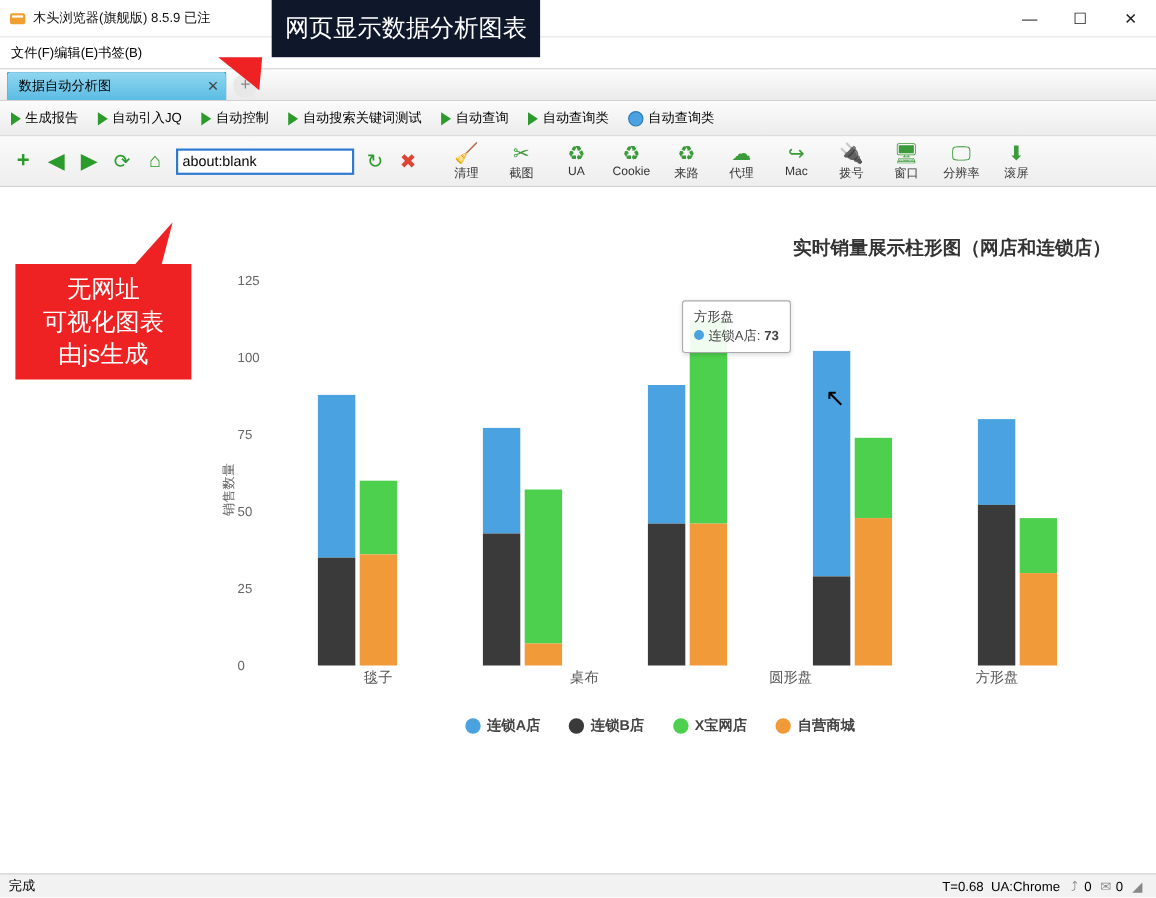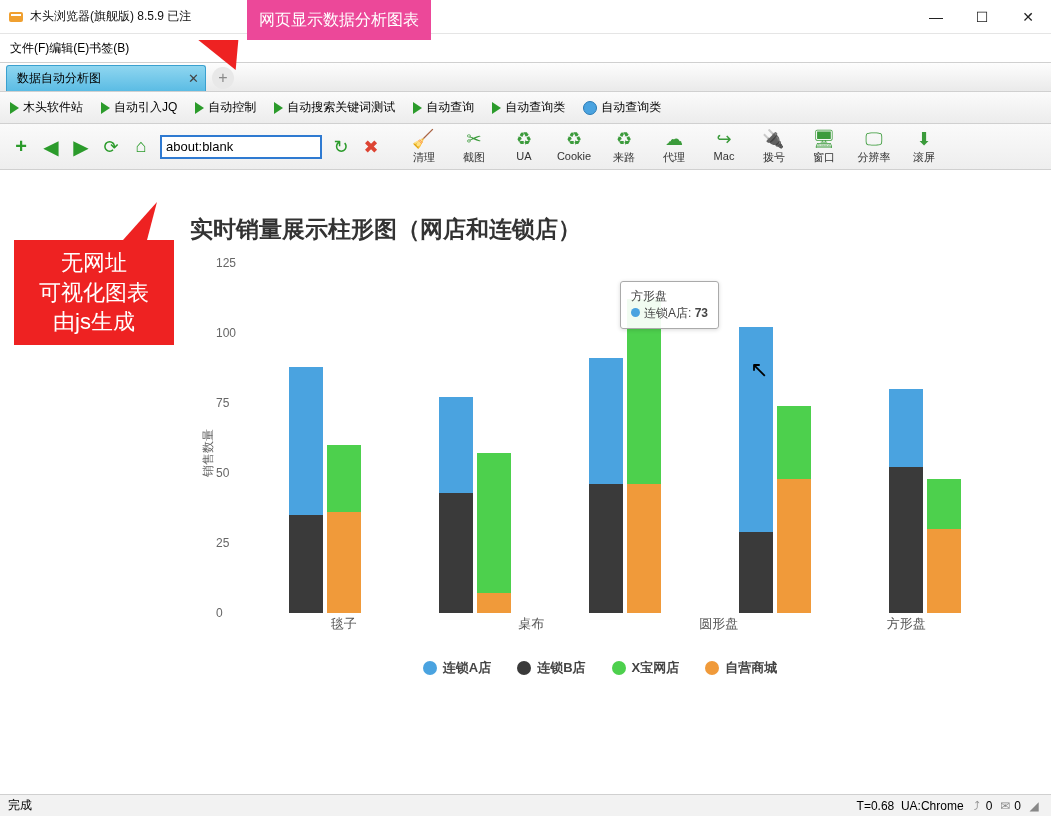--- a/index.html
+++ b/index.html
@@ -6,21 +6,21 @@
   body { width: 1051px; height: 816px; background: #fff; overflow: hidden; position: relative; }
 
   
   .titlebar { height: 34px; background: #fff; display: flex; align-items: center; padding: 0 8px; border-bottom: 1px solid #e5e5e5; position: relative; }
   .titlebar-icon { width: 16px; height: 16px; margin-right: 6px; }
   .titlebar-text { font-size: 12px; color: #111; }
   .winctrls { position: absolute; right: 0; top: 0; display: flex; height: 34px; }
   .winctrls span { width: 46px; height: 34px; display: flex; align-items: center; justify-content: center; font-size: 14px; color: #222; cursor: pointer; }
 
   
-  .callout-top { position: absolute; left: 247px; top: 0; height: 40px; background: #ec4899; color: #fff; font-size: 16px; padding: 2px 12px; display: flex; align-items: center; z-index: 50; }
+  .callout-top { position: absolute; left: 247px; top: 0; height: 52px; background: #0f172a; color: #fff; font-size: 22px; padding: 2px 12px; display: flex; align-items: center; z-index: 50; }
   .callout-top::after { content: ""; position: absolute; left: -40px; bottom: -30px; width: 0; height: 0; border-top: 30px solid #e22; border-left: 20px solid transparent; border-right: 20px solid transparent; transform: skewX(30deg); }
 
   
   .menubar { height: 28px; display: flex; align-items: center; padding: 0 10px; font-size: 12px; }
   .menubar span { cursor: pointer; }
 
   
   .tabstrip { height: 30px; background: linear-gradient(#fdfdfd,#eaeaea); border-top: 1px solid #d0d0d0; border-bottom: 1px solid #d0d0d0; display: flex; align-items: flex-end; padding-left: 6px; }
   .tab { height: 26px; min-width: 200px; background: linear-gradient(#8fd6f0,#5bbce4); border: 1px solid #3aa0cf; border-bottom: none; border-radius: 3px 3px 0 0; display: flex; align-items: center; padding: 0 10px; font-size: 12px; color: #000; position: relative; }
   .tab .close { position: absolute; right: 6px; font-size: 13px; color: #444; }
@@ -40,21 +40,21 @@
   .tool { display: flex; flex-direction: column; align-items: center; font-size: 11px; color: #333; cursor: pointer; width: 40px; }
   .tool .ti { width: 22px; height: 22px; display: flex; align-items: center; justify-content: center; font-size: 18px; }
 
   
   .callout-left { position: absolute; left: 14px; top: 240px; width: 160px; background: #e22; color: #fff; font-size: 22px; text-align: center; padding: 8px 6px; line-height: 1.35; z-index: 40; }
   .callout-left::before { content: ""; position: absolute; left: 120px; top: -38px; width: 0; height: 0; border-bottom: 38px solid #e22; border-left: 12px solid transparent; border-right: 12px solid transparent; transform: skewX(-30deg); }
 
   
   .page { position: absolute; left: 0; right: 0; top: 200px; bottom: 22px; background: #fff; }
   .chart-wrap { position: absolute; left: 190px; top: 14px; width: 820px; }
-  .chart-title { text-align: left; font-size: 23px; font-weight: bold; color: #333; margin-bottom: 18px; }
+  .chart-title { text-align: right; font-size: 17px; font-weight: bold; color: #333; margin-bottom: 18px; }
   .plot { position: relative; height: 380px; }
   .ylabel { position: absolute; left: -6px; top: 50%; transform: translateY(-50%) rotate(-90deg); font-size: 12px; color: #666; transform-origin: center; }
   .grid { position: absolute; left: 60px; right: 10px; top: 0; bottom: 30px; }
   .gline { position: absolute; left: 0; right: 0; height: 0; }
   .glabel { position: absolute; left: -34px; font-size: 12px; color: #666; transform: translateY(-50%); }
   .bars-area { position: absolute; left: 60px; right: 10px; top: 0; bottom: 30px; display: flex; }
   .cat { flex: 1; display: flex; justify-content: center; gap: 4px; align-items: flex-end; position: relative; }
   .barcol { width: 34px; display: flex; flex-direction: column-reverse; }
   .seg { width: 100%; }
   .xlabels { position: absolute; left: 60px; right: 10px; bottom: 0; height: 28px; display: flex; }
@@ -100,21 +100,21 @@
   <div class="tab">
     <span>数据自动分析图</span>
     <span class="close">✕</span>
   </div>
   <div class="newtab">+</div>
 </div>
 
 <div class="actionbar">
   <div class="abtn">
       <span class="play"></span>
-      <span>木头软件站</span>
+      <span>生成报告</span>
     </div>
   <div class="abtn">
       <span class="play"></span>
       <span>自动引入JQ</span>
     </div>
   <div class="abtn">
       <span class="play"></span>
       <span>自动控制</span>
     </div>
   <div class="abtn">

